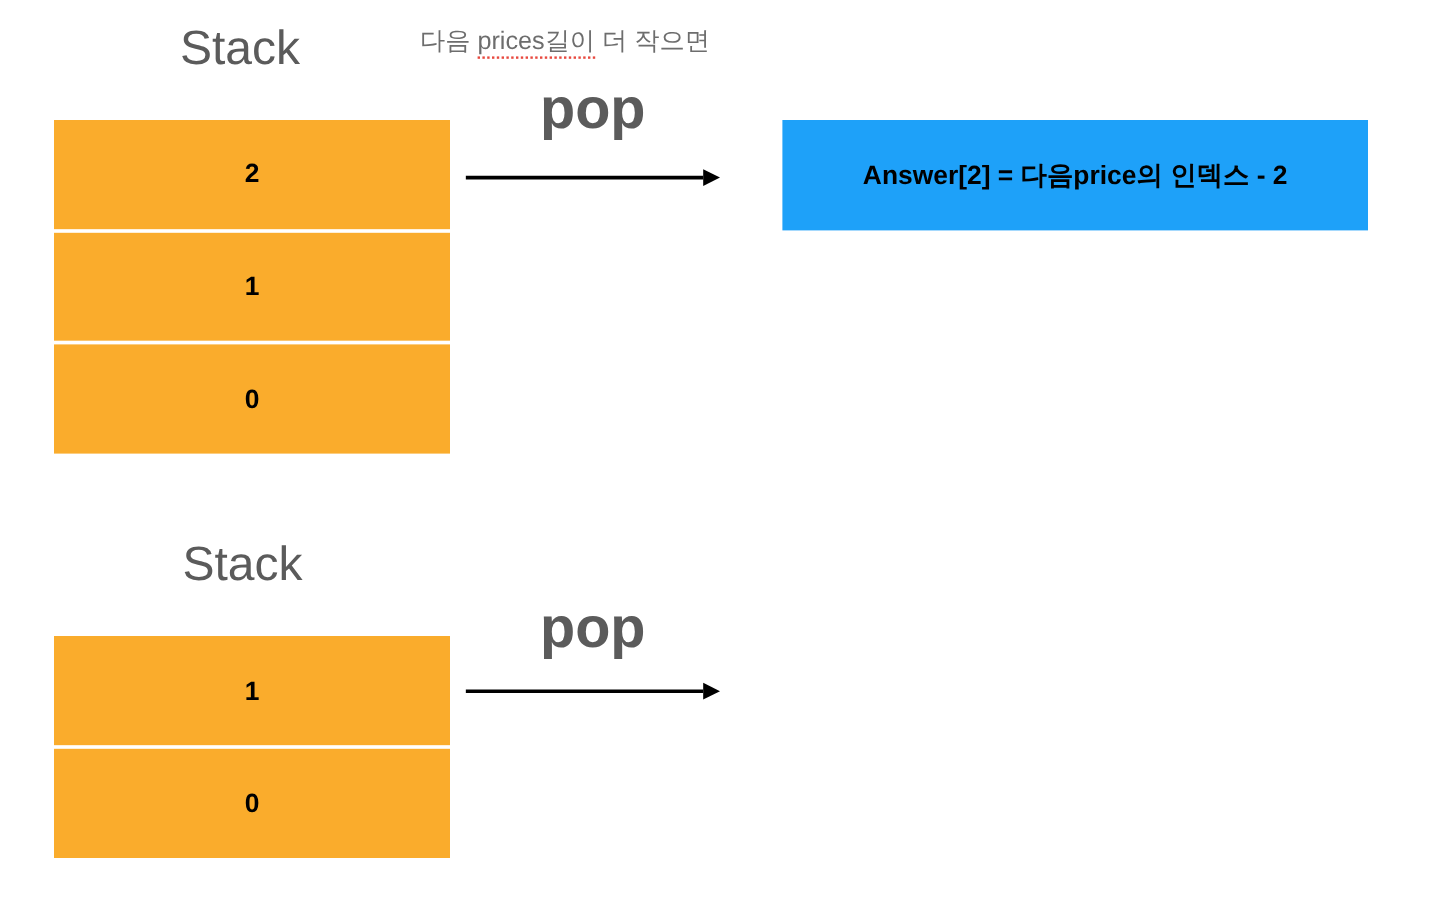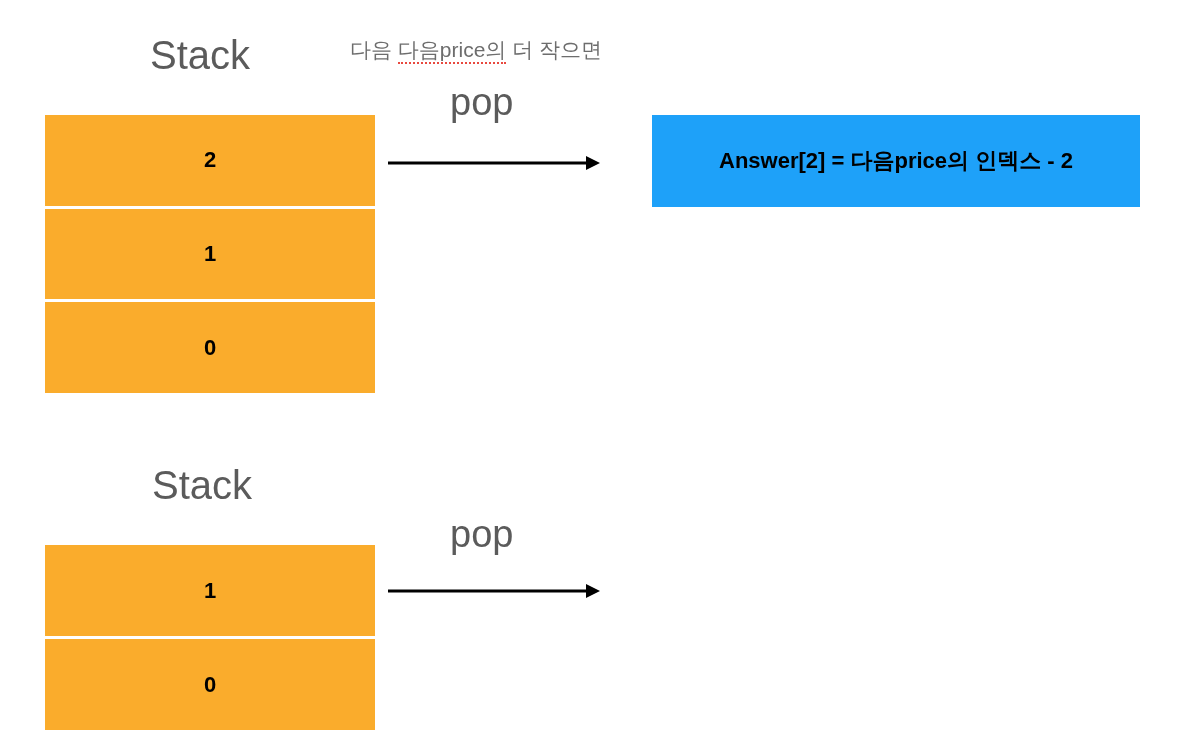--- a/index.html
+++ b/index.html
@@ -10,21 +10,21 @@
   body {
     width: 1192px;
     height: 750px;
     position: relative;
     overflow: hidden;
     font-family: "Liberation Sans", "DejaVu Sans", sans-serif;
   }
 
   .canvas {
     position: absolute;
-    top: 15px; left: 0;
+    top: 0; left: 0;
     width: 1192px;
     height: 590px;
     text-align: right;
   }
 
   
   .stack-title {
     position: absolute;
     font-size: 40px;
     font-weight: 400;
@@ -49,22 +49,22 @@
   #caption-2 { left: 354px; top: 455px; }
 
   .spell-underline {
     border-bottom: 2px dotted #e8493f;
     padding-bottom: 1px;
   }
 
   
   .pop-label {
     position: absolute;
-    font-size: 38px;
-    font-weight: 400;
+    font-size: 48px;
+    font-weight: 700;
     color: #5b5b5b;
     line-height: 1;
     white-space: nowrap;
   }
   #pop-label-1 { left: 450px; top: 68px; }
   #pop-label-2 { left: 450px; top: 500px; }
 
   
   .stack {
     position: absolute;
@@ -124,21 +124,21 @@
   }
 </style>
 </head>
 <body>
 
 <div class="canvas">
 
   <div class="stack-title" id="stack-title-1">Stack</div>
 
   <div class="caption" id="caption-1">
-    <span>다음 </span><span class="spell-underline">다음price의</span><span> 더 작으면</span>
+    <span>다음 </span><span class="spell-underline">prices길이</span><span> 더 작으면</span>
   </div>
 
   <div class="pop-label" id="pop-label-1">pop</div>
 
   <div class="stack" id="stack-1">
     <div class="stack-cell">
       <span class="stack-cell-value">2</span>
     </div>
     <div class="stack-cell">
       <span class="stack-cell-value">1</span>

